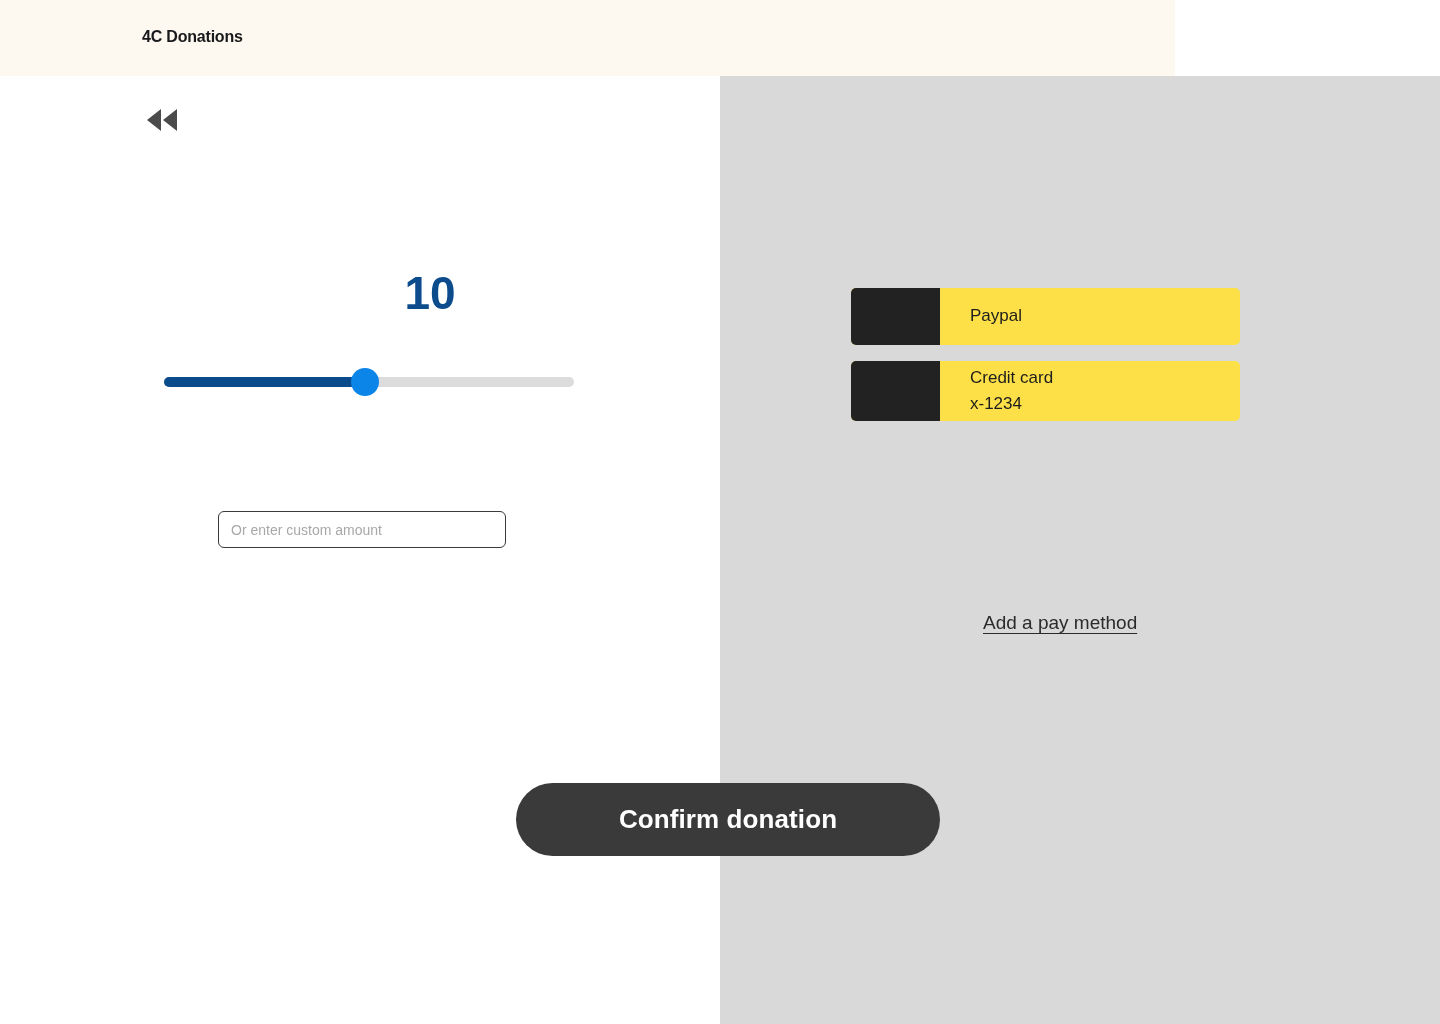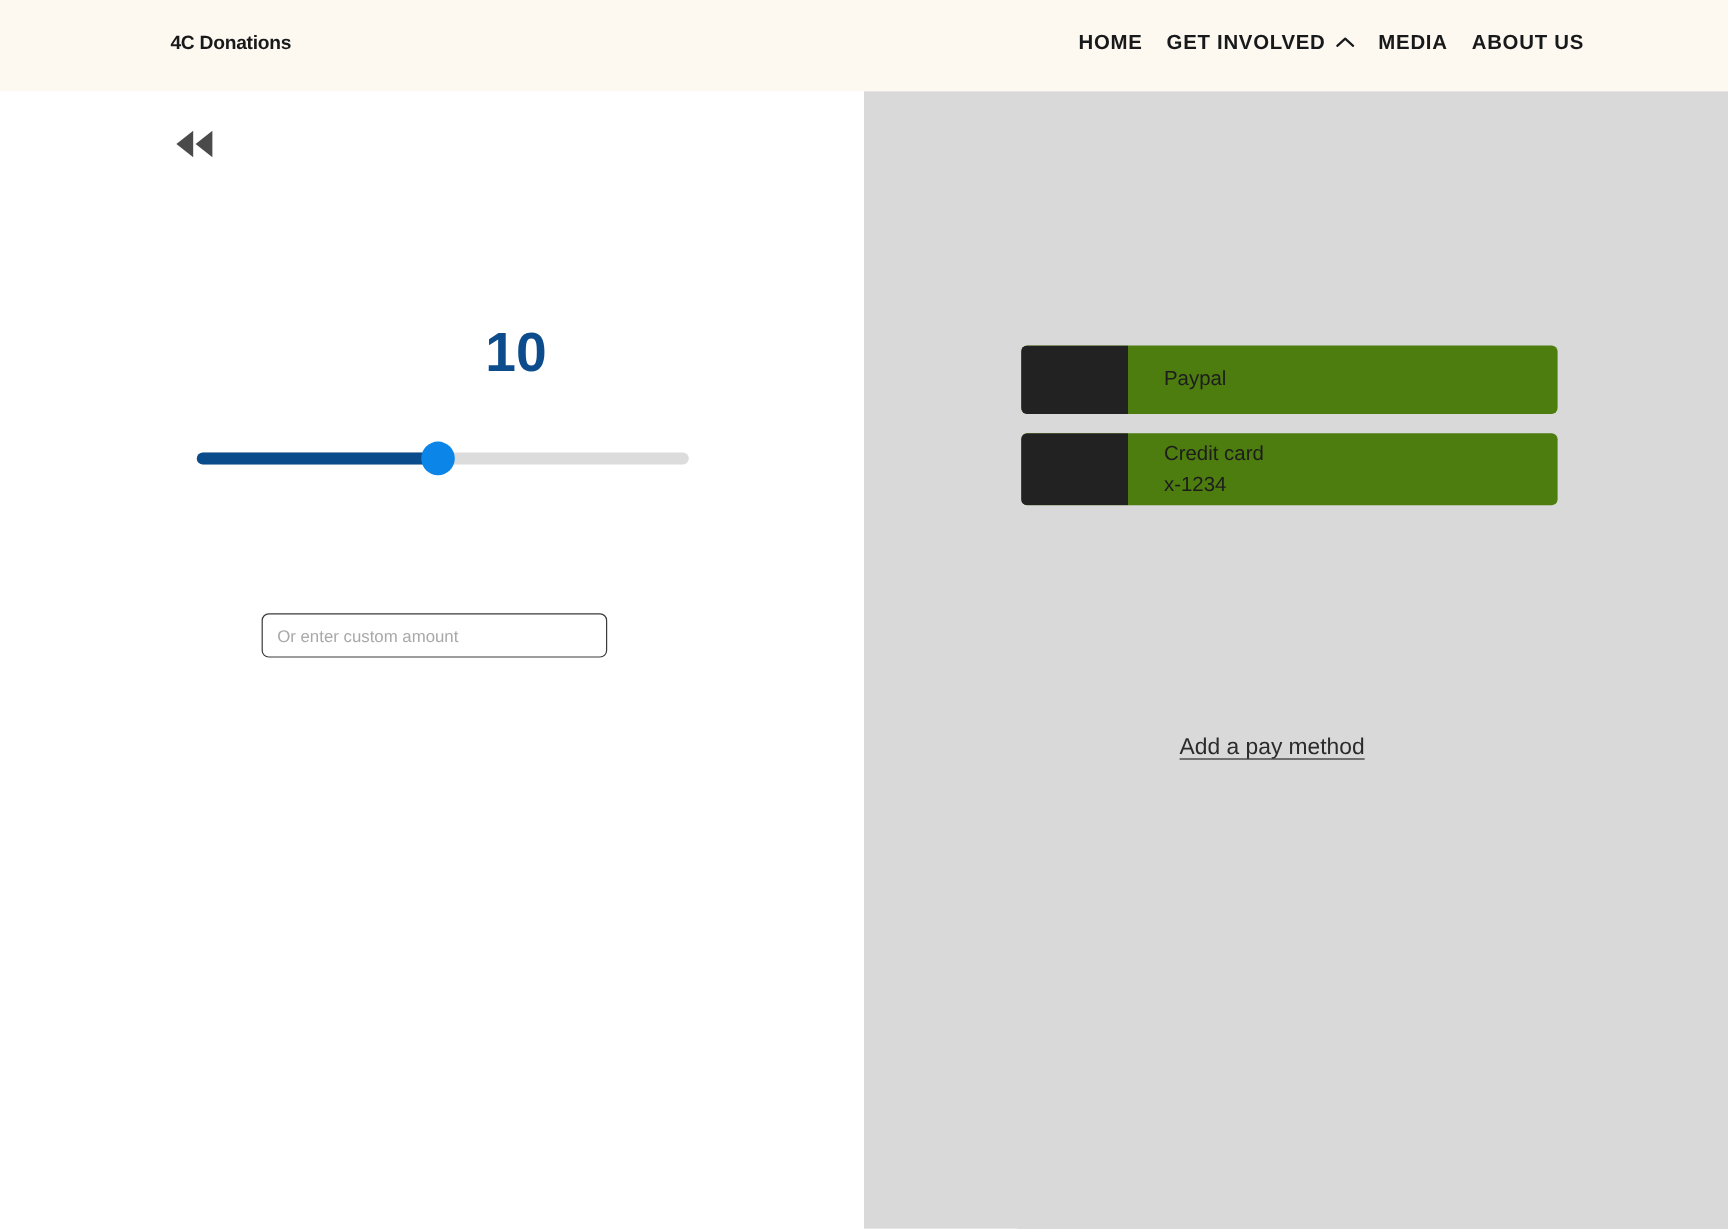--- a/index.html
+++ b/index.html
@@ -33,21 +33,21 @@
     top: 76px;
     width: 720px;
     height: 948px;
     background: #d9d9d9;
   }
 
   
   .header {
     position: absolute;
     left: 0; top: 0;
-    width: 1440px;
+    width: 1175px;
     height: 76px;
     background: #fdf8f0;
     display: flex;
     align-items: center;
     z-index: 5;
   }
   .brand {
     position: absolute;
     left: 142px;
     top: 28px;
@@ -187,22 +187,22 @@
   
   .pay-list {
     position: absolute;
     left: 851px;
     top: 288px;
     width: 447px;
     z-index: 3;
   }
   .pay-card {
     position: relative;
-    width: 447px;
-    background: #4d7c0f;
+    width: 389px;
+    background: #fde047;
     border-radius: 5px;
     display: flex;
     align-items: center;
     overflow: hidden;
     margin-bottom: 16px;
     cursor: pointer;
   }
   .pay-card.h1 { height: 57px; }
   .pay-card.h2 { height: 60px; }
   .pay-logo {
@@ -258,35 +258,20 @@
 <body>
 
 <div class="page">
 
   <div class="panel-left"></div>
   <div class="panel-right"></div>
 
   <div class="header">
     <div class="brand">4C Donations</div>
 
-    <div class="nav">
-      <div class="nav-item">HOME</div>
-
-      <div class="nav-group">
-        <span class="nav-item">GET INVOLVED</span>
-        <span class="chev-up">
-          <svg width="16" height="10" viewBox="0 0 16 10">
-            <path d="M1.4 8.2 L8 2.2 L14.6 8.2" fill="none" stroke="#18191a" stroke-width="1.8" stroke-linecap="round" stroke-linejoin="round"></path>
-          </svg>
-        </span>
-      </div>
-
-      <div class="nav-item">MEDIA</div>
-      <div class="nav-item">ABOUT US</div>
-    </div>
   </div>
 
   <div class="back-btn">
     <svg width="40" height="28" viewBox="0 0 40 28">
       <path d="M18 3 L18 25 L4 14 Z" fill="#4a4a4a"></path>
       <path d="M34 3 L34 25 L20 14 Z" fill="#4a4a4a"></path>
     </svg>
   </div>
 
   <div class="amount-block">
@@ -316,14 +301,15 @@
       <div>
         <div class="pay-text">Credit card</div>
         <div class="pay-text pay-sub">x-1234</div>
       </div>
     </div>
 
   </div>
 
   <div class="add-method">Add a pay method</div>
 
+  <button class="confirm-btn">Confirm donation</button>
 
 </div>
 
 </body></html>

